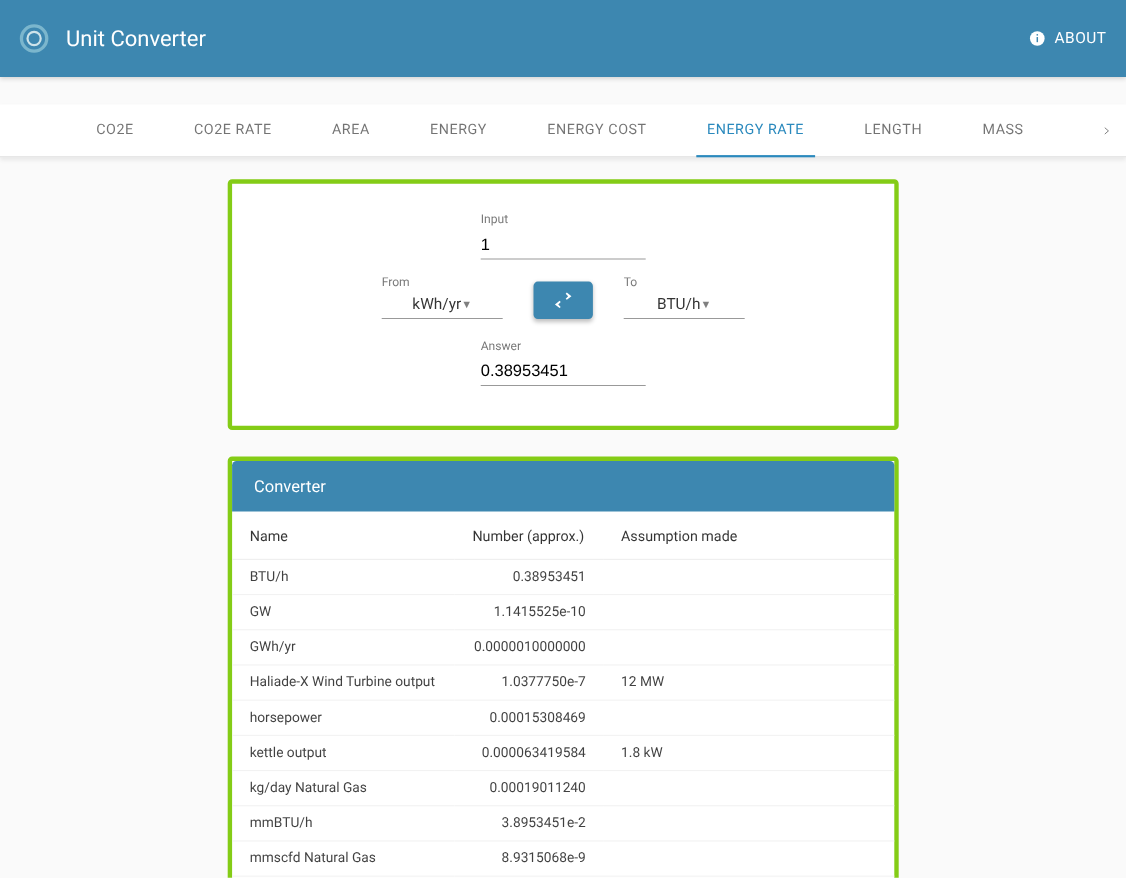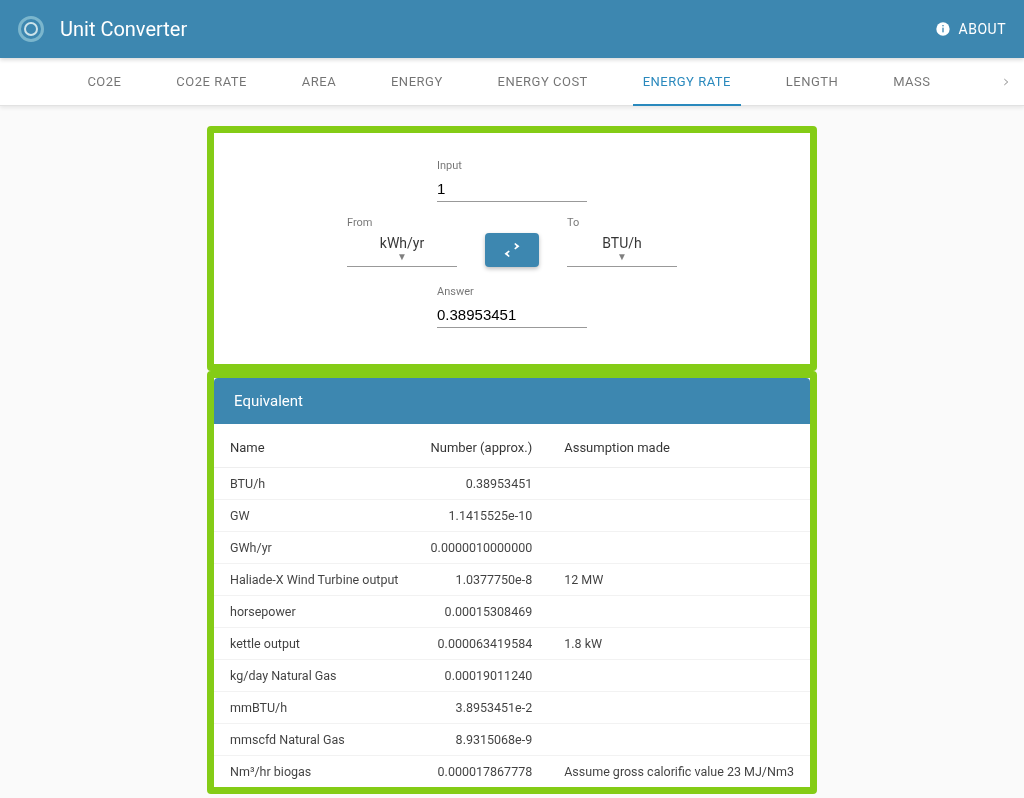--- a/index.html
+++ b/index.html
@@ -7,21 +7,21 @@
     font-family: Roboto, "Helvetica Neue", Arial, sans-serif;
     background: #fafafa;
     color: rgba(0,0,0,0.87);
     width: 1024px;
     height: 798px;
     overflow: hidden;
   }
   .appbar {
     background: #3d87b0;
     color: #fff;
-    height: 58px;
+    height: 70px;
     display: flex;
     align-items: center;
     padding: 0 18px;
     box-shadow: 0 2px 4px rgba(0,0,0,.15);
     position: relative;
     z-index: 5;
   }
   .logo-ring {
     width: 26px; height:26px;
     border-radius:50%;
@@ -40,20 +40,21 @@
   .about-btn svg { margin-right:8px;}
   .tabs-wrapper{
     background:#fff;
     height:48px;
     display:flex;
     align-items:center;
     border-bottom:1px solid #e2e2e2;
     box-shadow: 0 2px 4px rgba(0,0,0,.08);
     position:relative;
     z-index:4;
+    margin-top:25px;
   }
   .tabs{
     flex:1;
     display:flex;
     justify-content: space-around;
     padding:0 30px 0 60px;
   }
   .tab{
     font-size:13px;
     letter-spacing:.5px;
@@ -78,22 +79,23 @@
   }
   .content{
     padding: 20px 0;
     display:flex;
     flex-direction:column;
     align-items:center;
   }
   .card{
     width:610px;
     background:#fff;
-    border:7px solid #84cc16;
+    border:4px solid #84cc16;
     border-radius:4px;
+    margin-bottom:24px;
   }
   .converter {
     padding: 18px 30px 22px;
   }
   .row{
     display:flex;
     align-items:flex-end;
     justify-content:center;
     margin: 8px 0 14px;
   }
@@ -116,21 +118,20 @@
   .select-like{
     display:flex;
     align-items:center;
     justify-content:center;
     border-bottom:1px solid rgba(0,0,0,.4);
     width:110px;
     font-size:14px;
     padding:2px 0 4px;
     color: rgba(0,0,0,.8);
     cursor:pointer;
-    flex-direction:column;
   }
   .select-like .caret{
     font-size:10px;
     color: rgba(0,0,0,.5);
   }
   .swap-btn{
     width:54px; height:34px;
     background:#3d87b0;
     border-radius:4px;
     display:flex; align-items:center; justify-content:center;
@@ -237,21 +238,21 @@
     </div>
     <div class="row" style="justify-content:center; margin-top:18px;">
       <div class="field-group">
         <div class="field-label">Answer</div>
         <input class="underline-input wide" readonly="" value="0.38953451" style="">
       </div>
     </div>
   </div>
 
   <div class="card eqcard">
-    <div class="equiv-header">Equivalent</div>
+    <div class="equiv-header">Converter</div>
     <table>
       <thead>
         <tr>
           <th>Name</th>
           <th class="num">Number (approx.)</th>
           <th>Assumption made</th>
         </tr>
       </thead>
       <tbody id="equiv-body">
           <tr>
@@ -264,21 +265,21 @@
             <td class="num">1.1415525e-10</td>
             <td></td>
           </tr>
           <tr>
             <td>GWh/yr</td>
             <td class="num">0.0000010000000</td>
             <td></td>
           </tr>
           <tr>
             <td>Haliade-X Wind Turbine output</td>
-            <td class="num">1.0377750e-8</td>
+            <td class="num">1.0377750e-7</td>
             <td>12 MW</td>
           </tr>
           <tr>
             <td>horsepower</td>
             <td class="num">0.00015308469</td>
             <td></td>
           </tr>
           <tr>
             <td>kettle output</td>
             <td class="num">0.000063419584</td>

